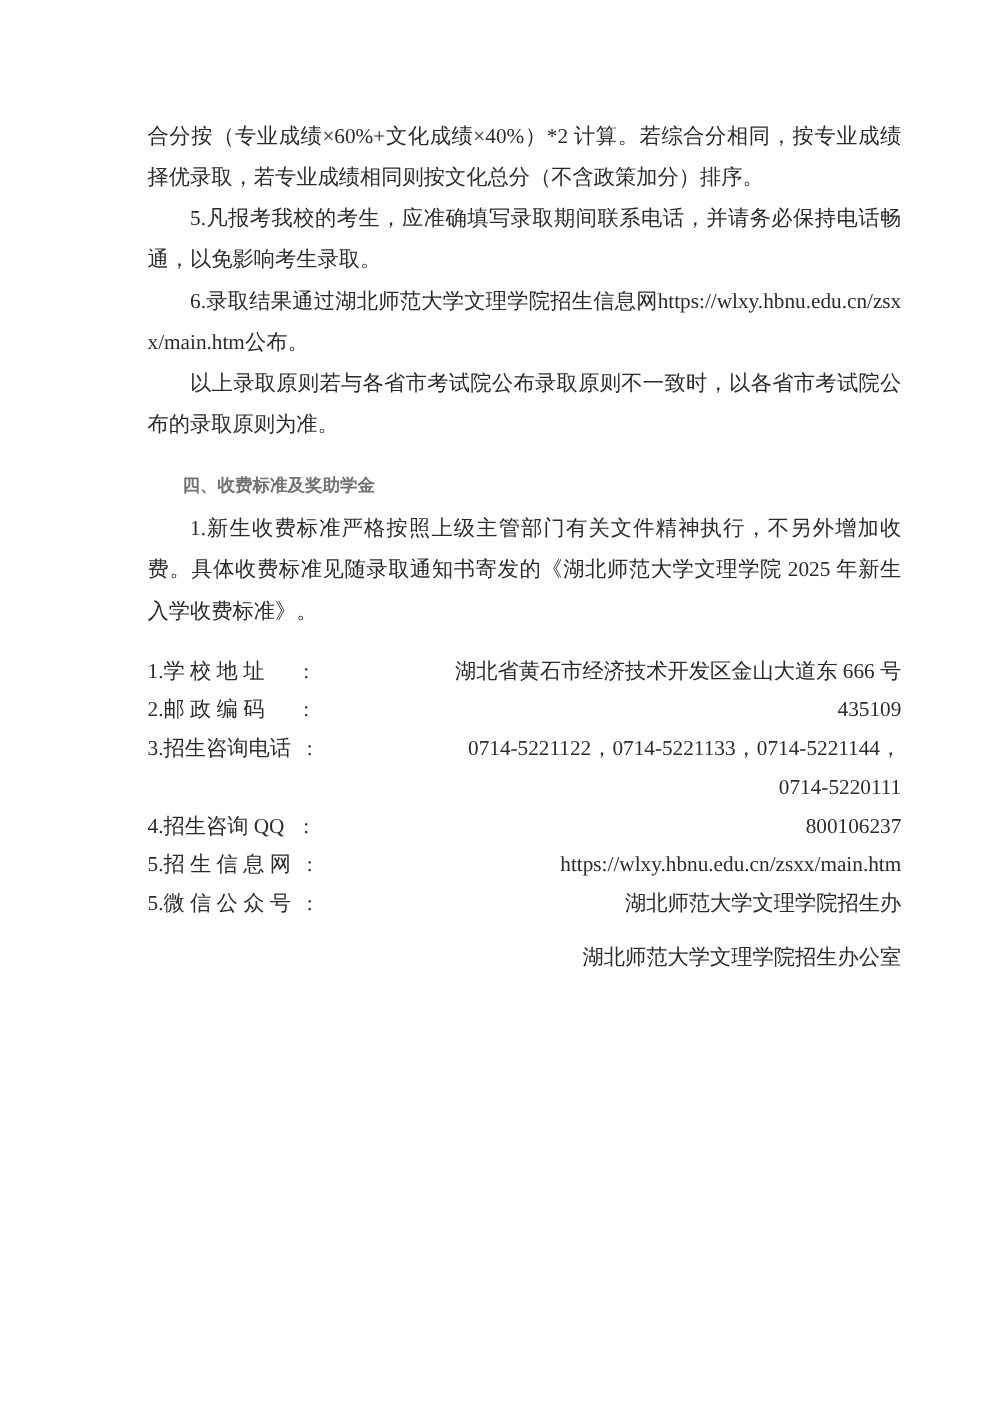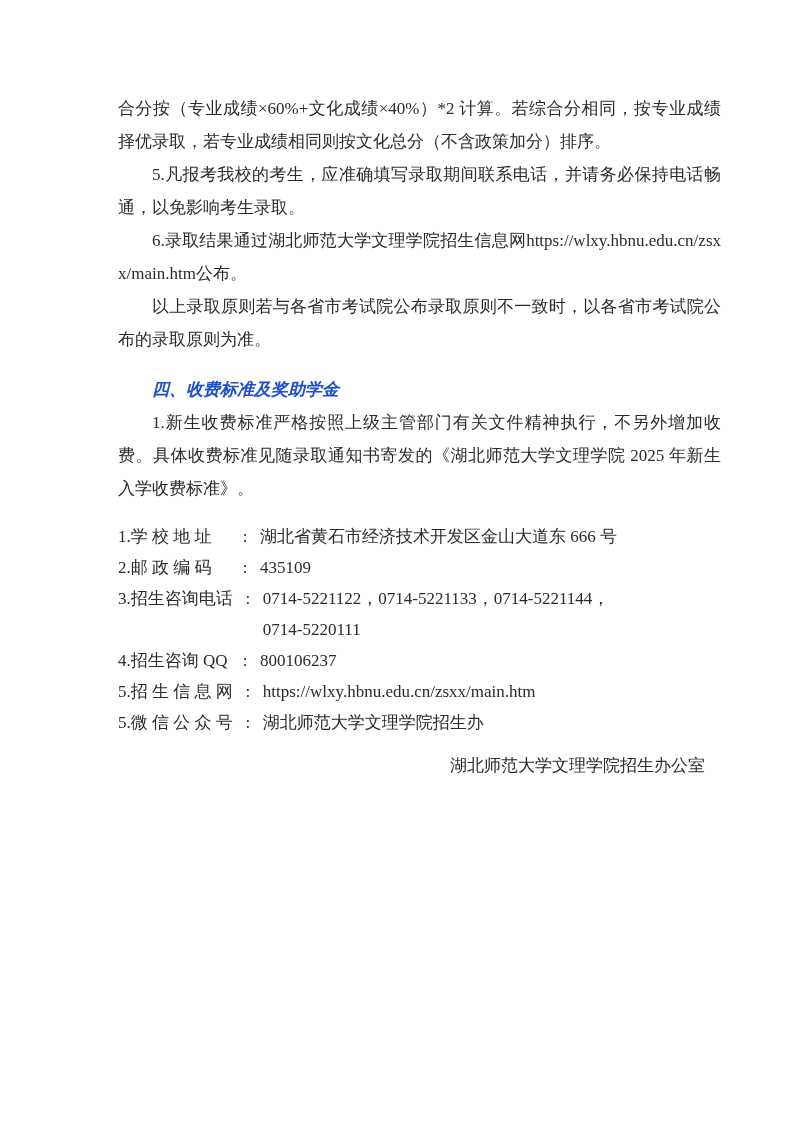--- a/index.html
+++ b/index.html
@@ -25,48 +25,48 @@
     text-align: justify;
     word-break: break-all;
     text-indent: 2em;
   }
   .para.first {
     text-indent: 0;
   }
   .sec-heading {
     margin: 17px 0 0 0;
     line-height: 33px;
-    font-size: 17px;
+    font-size: 14px;
     font-weight: 700;
-    color: #1d4ed8;
+    color: #737373;
     text-indent: 2em;
-    font-style: italic;
   }
   .contact-list {
     margin-top: 16px;
   }
   .crow {
     display: flex;
     line-height: 31px;
   }
   .clabel {
     flex: 0 0 112px;
     white-space: pre;
   }
   .ccolon {
     flex: 0 0 30px;
     text-align: center;
   }
   .cvalue {
     flex: 1 1 auto;
     white-space: pre-line;
     word-break: break-all;
+    text-align: right;
   }
   .signature {
-    margin: 10px 16px 0 auto;
+    margin: 10px 0 0 auto;
     width: fit-content;
     text-align: left;
     line-height: 35px;
   }
   .signature div {
     margin-bottom: 1px;
   }
 </style>
 </head>
 <body>

